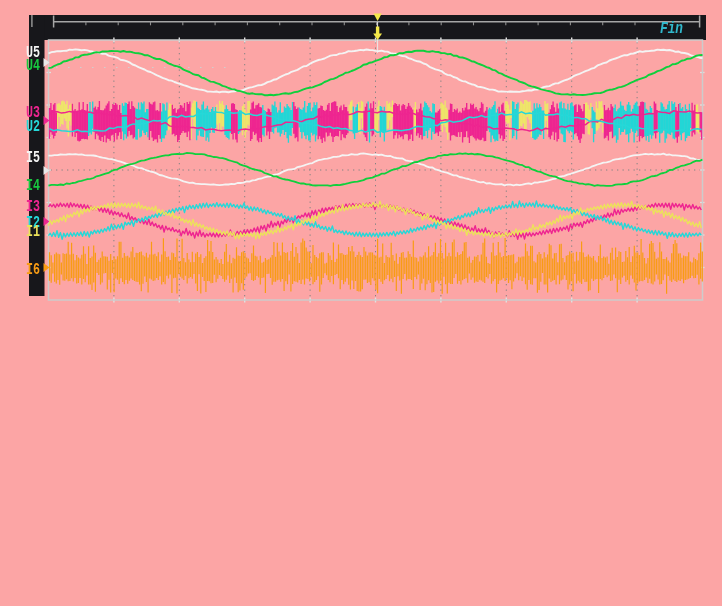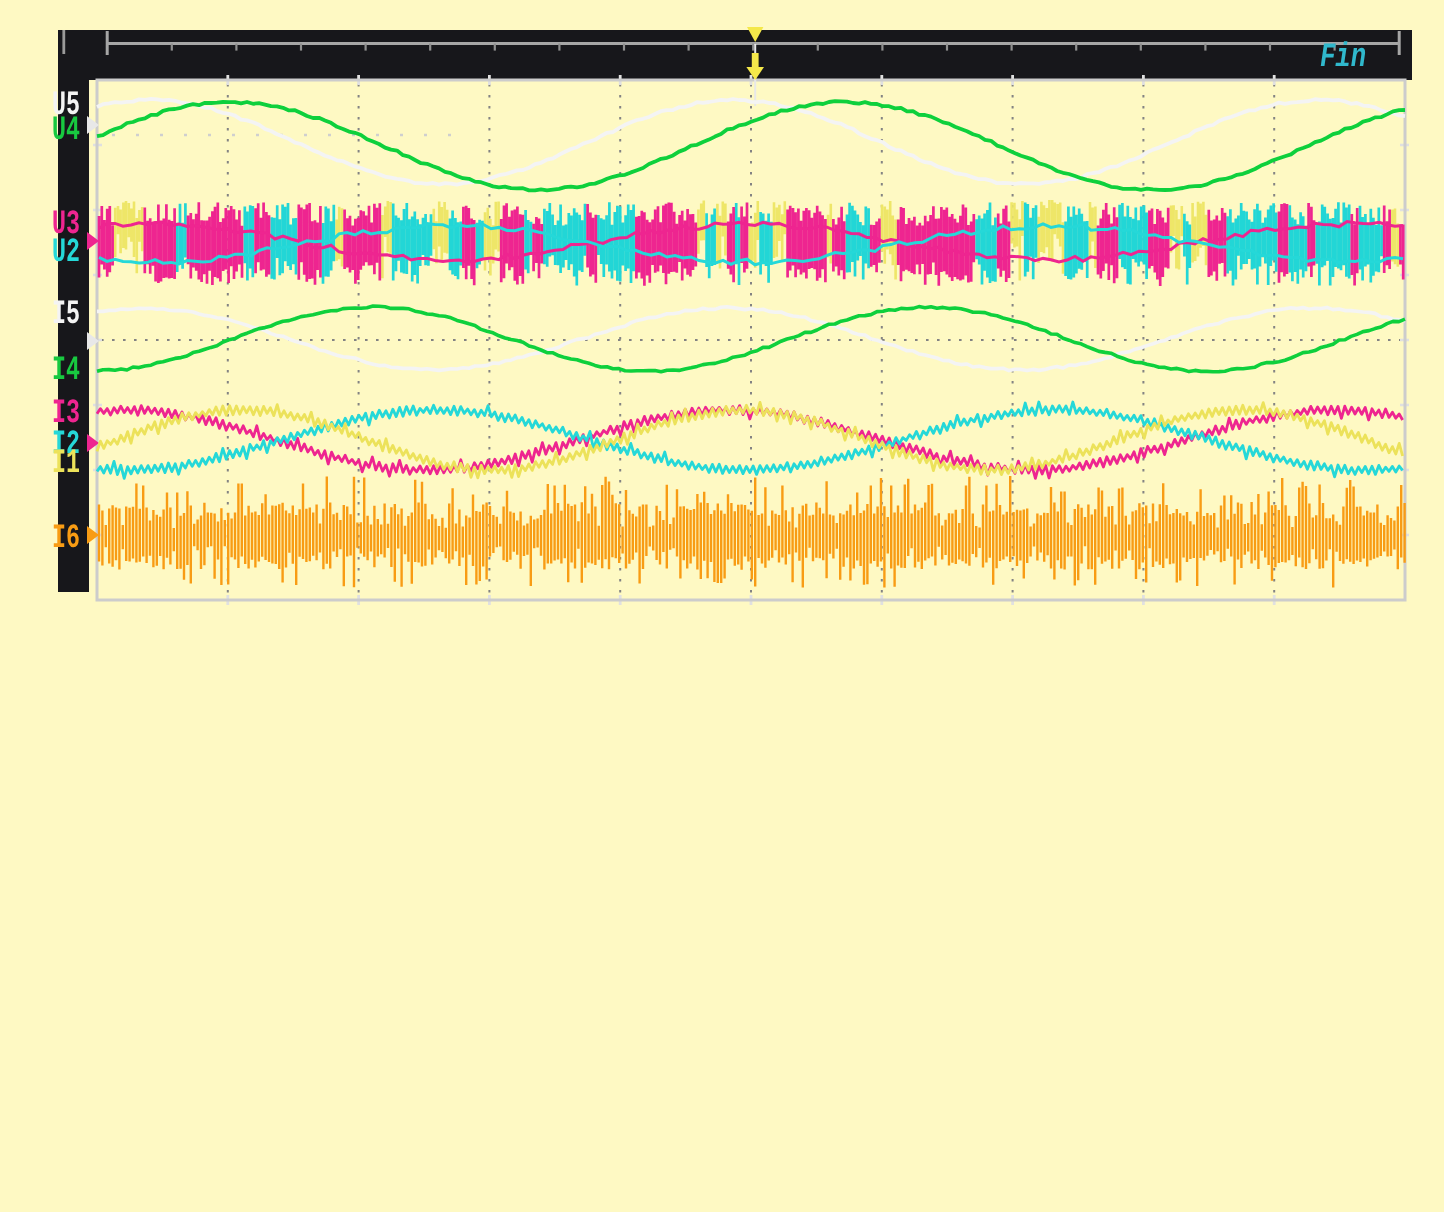--- a/index.html
+++ b/index.html
@@ -1,14 +1,14 @@
 <!DOCTYPE html>
 <html><head><meta charset="utf-8"><style>
 html,body{margin:0;padding:0;background:#000;width:722px;height:606px;overflow:hidden}
-#c{position:relative;width:722px;height:606px;background:#fef9c3}
+#c{position:relative;width:722px;height:606px;background:#fca5a5}
 svg{position:absolute;left:0;top:0;filter:contrast(100%)}
 text{font-family:"Liberation Mono",monospace;font-size:17px;font-weight:bold}
 </style></head><body>
 <div id="c">
 <svg width="722" height="606" viewBox="0 0 722 606">
 <rect x="29" y="15" width="677" height="25" fill="#17171b"></rect>
 <rect x="29" y="15" width="15.5" height="281" fill="#17171b"></rect>
 <rect x="31.2" y="15" width="1.4" height="12" fill="#9a9a9a"></rect>
 <line x1="53" y1="21.8" x2="700" y2="21.8" stroke="#a6a6a6" stroke-width="1.5"></line>
       <line x1="53.6" y1="15.5" x2="53.6" y2="27.5" stroke="#a6a6a6" stroke-width="1.5"></line>

